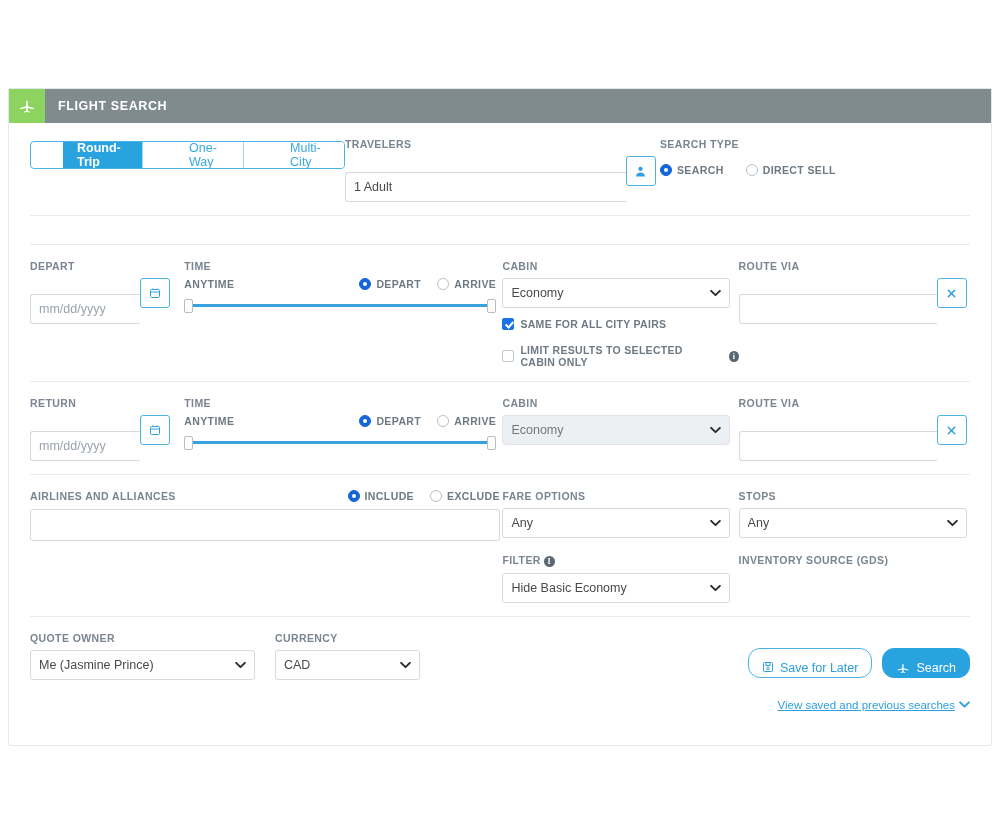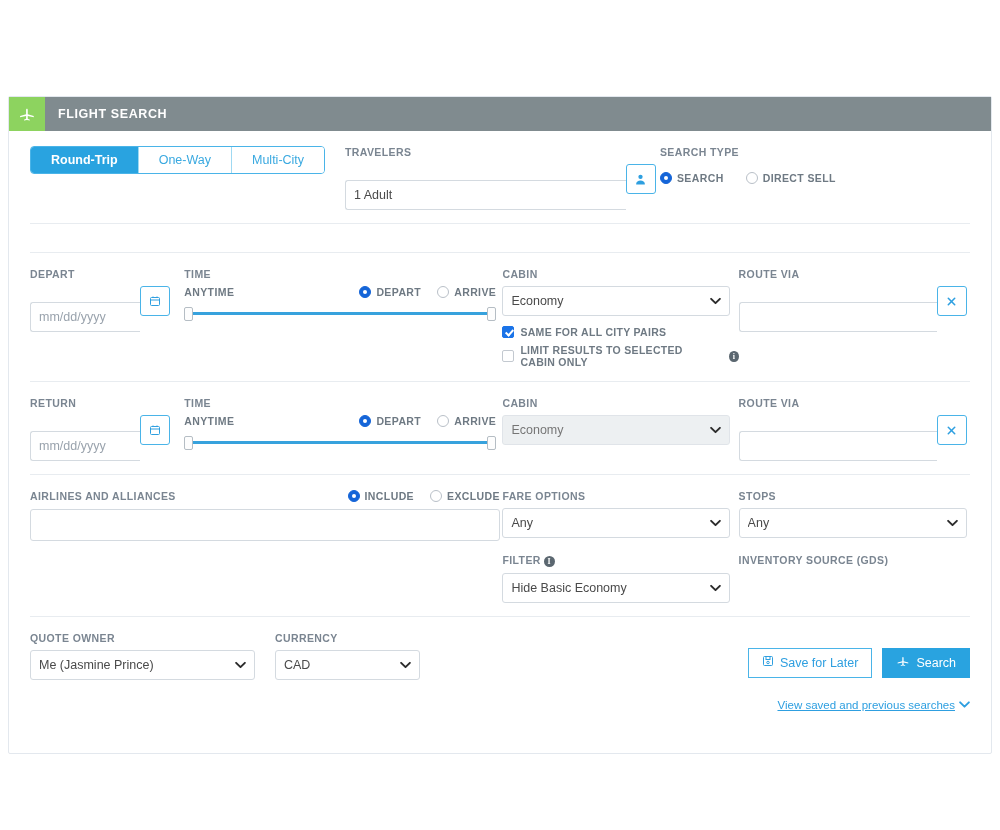--- a/index.html
+++ b/index.html
@@ -4,21 +4,21 @@
 <style>
   * { box-sizing: border-box; }
   html, body {
     margin: 0; padding: 0;
     width: 1000px; height: 830px;
     background: #ffffff;
     font-family: "Liberation Sans", sans-serif;
   }
   .page {
     position: absolute;
-    left: 8px; top: 96px;
+    left: 8px; top: 88px;
     width: 984px; height: 658px;
     background: #ffffff;
     border: 1px solid #e3e8ee;
     border-radius: 2px;
   }
   
   .panel-header {
     display: flex; align-items: stretch;
     height: 34px;
     background: #808b8f;
@@ -95,25 +95,26 @@
   }
 
   
   .seg {
     display: inline-flex;
     border: 1px solid #4ab4e8;
     border-radius: 4px;
     overflow: hidden; height: 28px;
   }
   .seg .opt {
-    padding: 0 20px;
+    padding: 0 14px;
     display: flex; align-items: center;
     font-size: 12.5px; color: #3aa9e0;
     background: #fff; cursor: pointer;
     border-right: 1px solid #9fd9f2;
+    margin-left: 32px;
   }
   .seg .opt:last-child { border-right: none; }
   .seg .opt.active { background: #29a3e0; color: #fff; font-weight: bold; }
 
   
   .radio-line { display: inline-flex; align-items: center; gap: 5px; cursor: pointer; }
   .radio {
     width: 12px; height: 12px; border-radius: 50%;
     border: 1px solid #b9c0c8; background: #fff;
     display: inline-block; position: relative; flex: 0 0 12px;
@@ -164,22 +165,22 @@
   }
   .slider .knob.lo { left: 0; }
   .slider .knob.hi { right: 0; }
   .anytime {
     font-size: 10.5px; font-weight: bold; color: #6e7983;
     letter-spacing: .4px; text-transform: uppercase;
   }
 
   
   .btn {
-    height: 30px; border-radius: 0;
-    display: inline-flex; align-items: center; gap: 6px;
+    height: 30px; border-radius: 12px;
+    display: inline-flex; align-items: flex-start; gap: 6px;
     font-size: 12.5px; padding: 12px 13px; cursor: pointer;
     font-family: "Liberation Sans", sans-serif;
   }
   .btn-outline { background: #fff; border: 1px solid #4ab4e8; color: #2e9fe0; }
   .btn-primary { background: #29a3e0; border: 1px solid #29a3e0; color: #fff; }
   .link-saved {
     font-size: 11.5px; color: #2e9fe0; text-decoration: underline;
     cursor: pointer; display: inline-flex; align-items: center; gap: 4px;
   }
   .flex-sp { display: flex; justify-content: space-between; align-items: flex-end; }
@@ -291,21 +292,21 @@
               <option>Economy</option>
             </select>
             <span class="chev"><svg width="11" height="7" viewBox="0 0 12 8" fill="none" stroke="currentColor" stroke-width="2.2" stroke-linecap="round" stroke-linejoin="round">
                   <polyline points="1,1.5 6,6.5 11,1.5"></polyline>
                 </svg></span>
           </div>
           <label class="cb-line" style="margin-top:10px">
             <span class="cb on"></span>
             <span class="cb-txt">SAME FOR ALL CITY PAIRS</span>
           </label>
-          <label class="cb-line" style="margin-top:2px">
+          <label class="cb-line" style="margin-top:10px">
             <span class="cb"></span>
             <span class="cb-txt">LIMIT RESULTS TO SELECTED CABIN ONLY</span>
             <span class="info-i">i</span>
           </label>
         </div>
 
         <div style="width:240px">
           <span class="label">ROUTE VIA</span>
           <div class="grp" style="width:228px">
             <input class="inp" style="">

